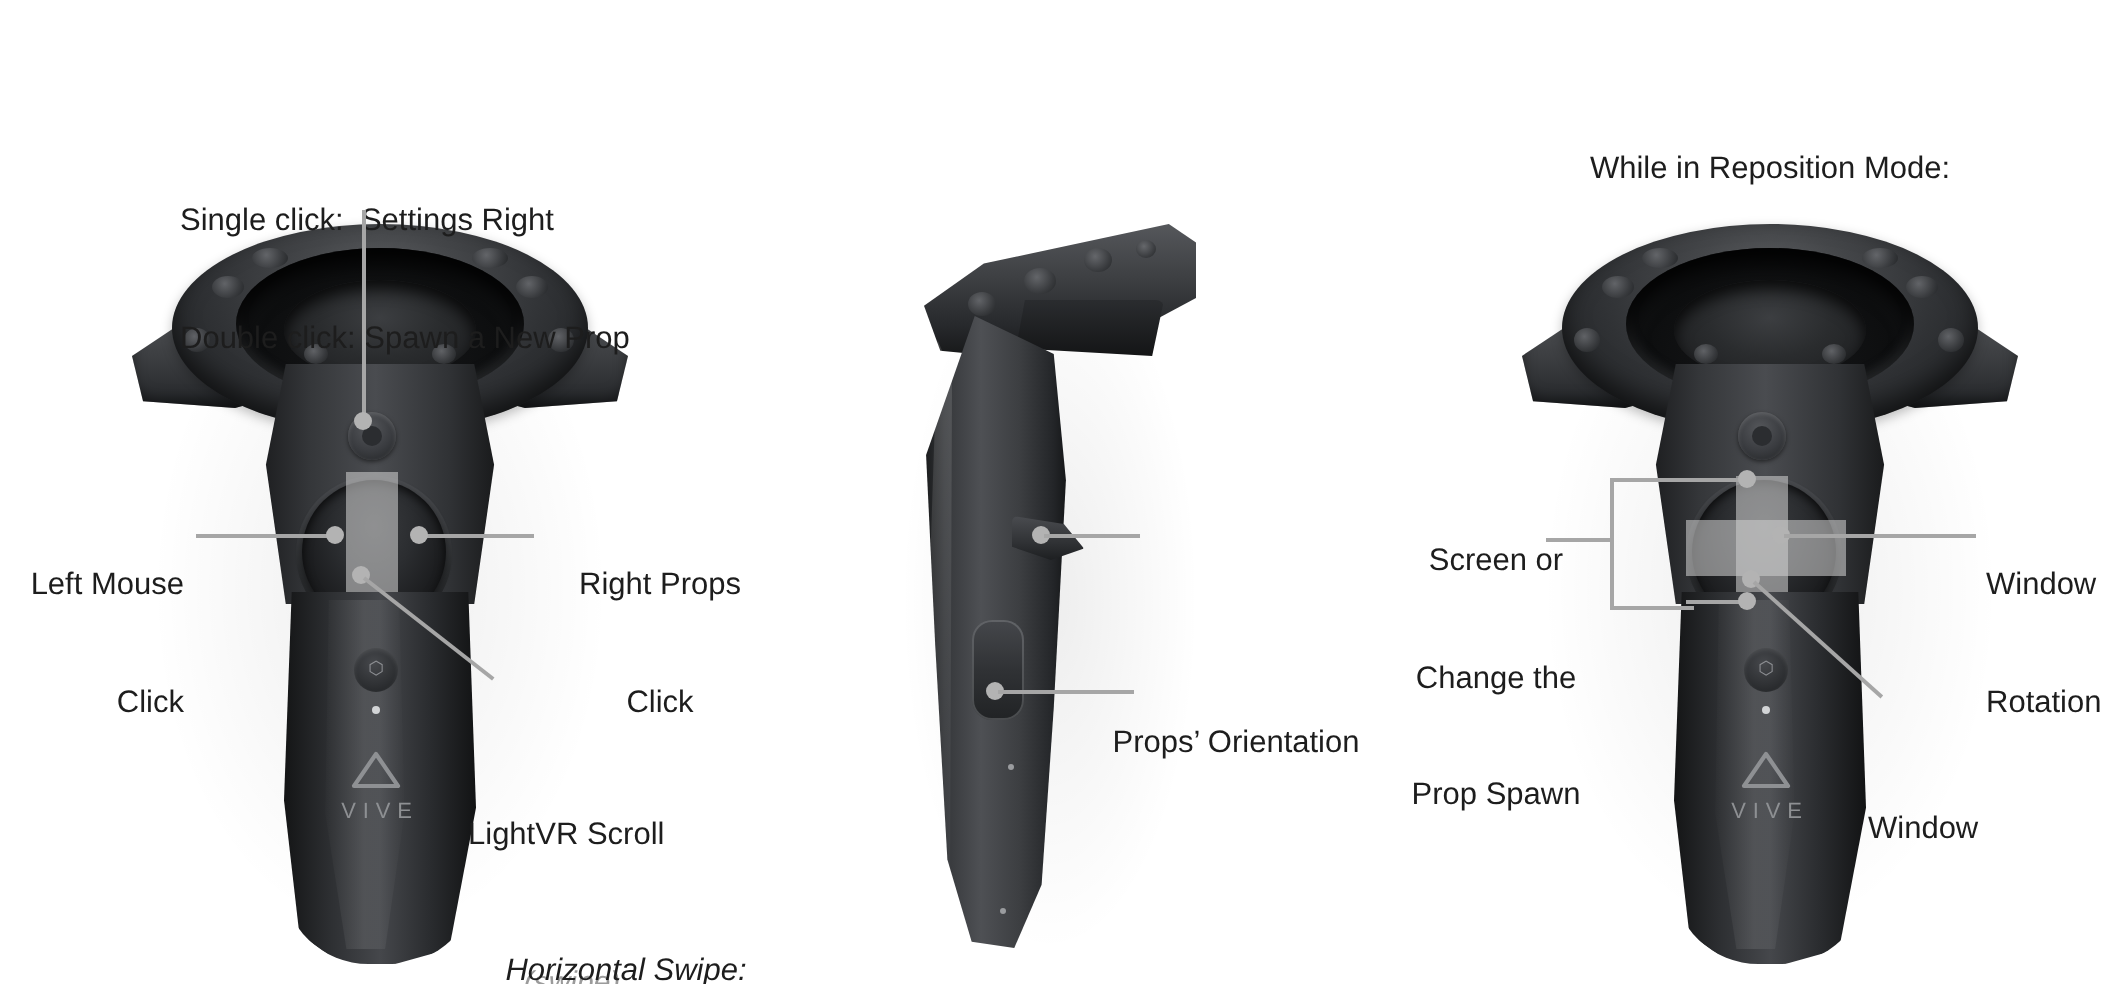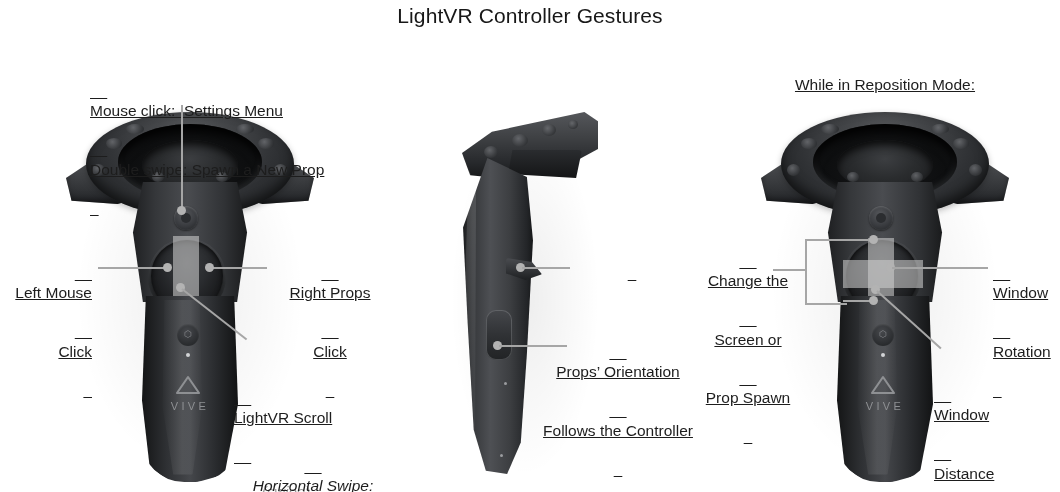--- a/index.html
+++ b/index.html
@@ -9,21 +9,21 @@
     color:#1a1a1a;overflow:hidden;position:relative;
   }
   .stage{position:absolute;inset:0;}
   .abs{position:absolute;}
 
   
   .title{
     left:0;top:4px;width:1060px;text-align:center;
     font-size:21px;color:#171717;letter-spacing:.1px;
   }
-  .lbl{font-size:15.5px;line-height:19.5px;color:#1d1d1d;white-space:pre;text-decoration:underline;}
+  .lbl{font-size:15.5px;line-height:19.5px;color:#1d1d1d;white-space:pre;}
   .lbl.c{text-align:center;}
   .lbl.r{text-align:right;}
   .lbl.l{text-align:left;}
   .sub{font-size:15px;line-height:19px;color:#9b9b9b;font-style:italic;}
   .ital{font-style:italic;}
 
   
   .lineH{background:#a6a6a6;height:2px;}
   .lineV{background:#a6a6a6;width:2px;}
   .dot{width:9px;height:9px;border-radius:50%;background:#b3b3b3;}
@@ -125,21 +125,20 @@
     position:absolute;border-radius:10px;
     background:linear-gradient(180deg,#45474b 0%,#303235 50%,#212325 100%);
     box-shadow:inset 0 0 0 1px rgba(150,152,156,.35);
   }
 </style>
 </head>
 <body>
 
 <div class="stage">
 
-  <div class="abs title">LightVR Controller Gestures</div>
 
   <div class="ctrl" style="left:60px;top:110px;width:260px;height:370px;">
 
     <div class="halo" style="left:15px;top:10px;width:230px;height:350px;"></div>
 
     <div class="wing" style="left:6px;top:52px;width:92px;height:42px;
                 clip-path:polygon(0% 38%,22% 6%,100% 0%,100% 74%,56% 100%,6% 92%);
                 border-radius:10px 4px 6px 12px;"></div>
     <div class="wing" style="left:162px;top:52px;width:92px;height:42px;
                 clip-path:polygon(0% 0%,78% 6%,100% 38%,94% 92%,44% 100%,0% 74%);
@@ -177,22 +176,22 @@
     </div>
     <div class="led" style="left:126px;top:243px;"></div>
 
     <svg class="vive-tri" style="left:114px;top:264px;" width="28" height="22" viewBox="0 0 28 22">
       <path d="M14 3 L25 19 L3 19 Z" fill="none" stroke="#8e9093" stroke-width="2.1" stroke-linejoin="round"></path>
     </svg>
     <div class="vive-txt" style="top:290px;left:74px;width:112px;">VIVE</div>
   </div>
 
   <div class="abs lbl l" style="left:90px;top:62px;width:260px;">
-    <div>Mouse click:  Settings Menu</div>
-    <div>Double swipe: Spawn a New Prop</div>
+    <div>Single click:  Settings Right</div>
+    <div>Double click: Spawn a New Prop</div>
   </div>
   <div class="abs lineV" style="left:181px;top:105px;height:105px;"></div>
   <div class="abs dot" style="left:177px;top:206px;"></div>
 
   <div class="abs lbl r" style="left:-4px;top:244px;width:96px;">
     <div>Left Mouse</div>
     <div>Click</div>
   </div>
   <div class="abs lineH" style="left:98px;top:267px;width:70px;"></div>
   <div class="abs dot" style="left:163px;top:263px;"></div>
@@ -253,21 +252,20 @@
 
   <div class="abs dot" style="left:516px;top:263px;"></div>
   <div class="abs lineH" style="left:522px;top:267px;width:48px;"></div>
   <div class="abs lbl c" style="left:558px;top:244px;width:148px;">
   </div>
 
   <div class="abs dot" style="left:493px;top:341px;"></div>
   <div class="abs lineH" style="left:499px;top:345px;width:68px;"></div>
   <div class="abs lbl c" style="left:524px;top:323px;width:188px;">
     <div>Props’ Orientation</div>
-    <div>Follows the Controller</div>
   </div>
 
   <div class="ctrl" style="left:755px;top:110px;width:260px;height:370px;">
 
     <div class="halo" style="left:15px;top:10px;width:230px;height:350px;"></div>
 
     <div class="wing" style="left:6px;top:52px;width:92px;height:42px;
                 clip-path:polygon(0% 38%,22% 6%,100% 0%,100% 74%,56% 100%,6% 92%);
                 border-radius:10px 4px 6px 12px;"></div>
     <div class="wing" style="left:162px;top:52px;width:92px;height:42px;
@@ -317,33 +315,32 @@
   <div class="abs lbl c" style="left:745px;top:75px;width:280px;">While in Reposition Mode:</div>
 
   <div class="abs bracket" style="left:805px;top:239px;width:40px;height:62px;"></div>
   <div class="abs lineH" style="left:773px;top:269px;width:34px;"></div>
   <div class="abs lineH" style="left:843px;top:239px;width:30px;"></div>
   <div class="abs dot" style="left:869px;top:235px;"></div>
   <div class="abs lineH" style="left:843px;top:300px;width:30px;"></div>
   <div class="abs dot" style="left:869px;top:296px;"></div>
 
   <div class="abs lbl c" style="left:690px;top:232px;width:116px;">
+    <div>Screen or</div>
     <div>Change the</div>
-    <div>Screen or</div>
     <div>Prop Spawn</div>
   </div>
 
   <div class="abs dot" style="left:886px;top:263px;"></div>
   <div class="abs lineH" style="left:892px;top:267px;width:96px;"></div>
   <div class="abs lbl l" style="left:993px;top:244px;width:110px;">
     <div>Window</div>
     <div>Rotation</div>
   </div>
 
   <div class="abs dot" style="left:871px;top:285px;"></div>
   <div class="abs diag" style="left:877px;top:290px;width:86px;transform:rotate(42deg);"></div>
   <div class="abs lbl l" style="left:934px;top:366px;width:120px;">
     <div>Window</div>
-    <div>Distance</div>
     
   </div>
 
 </div>
 
 </body></html>

